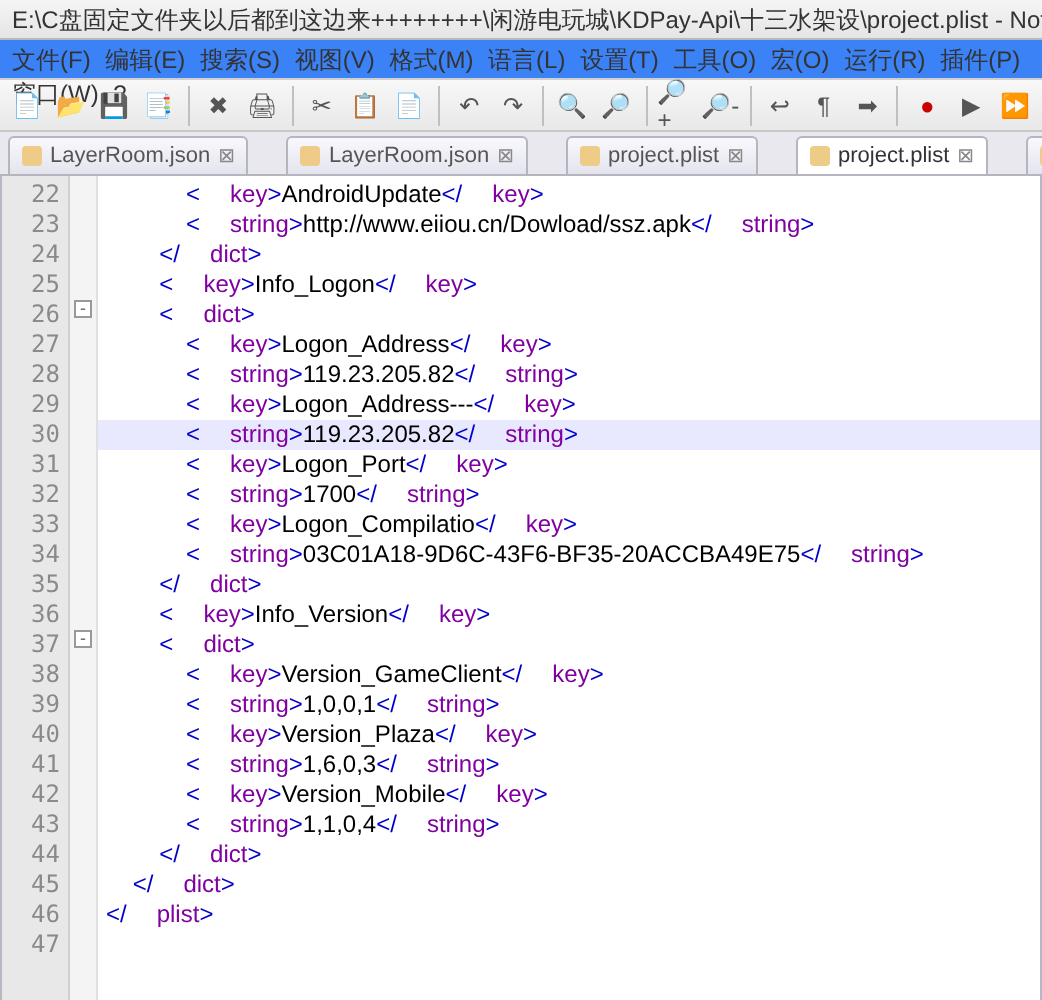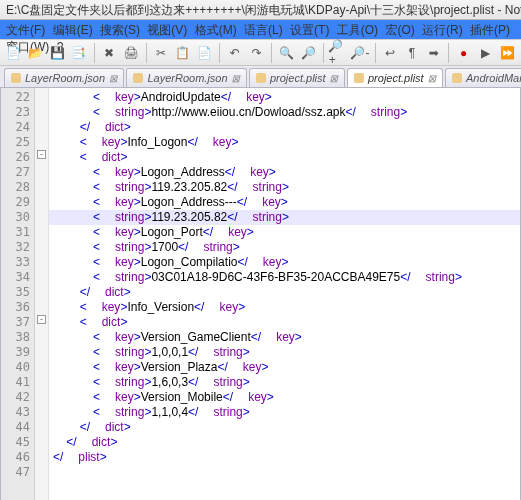--- a/index.html
+++ b/index.html
@@ -3,21 +3,21 @@
 <meta charset="utf-8">
 <style>
 * { margin: 0; padding: 0; box-sizing: border-box; font-family: "Microsoft YaHei", Tahoma, Arial; }
 body { width: 521px; height: 500px; background: #f0f0f0; overflow: hidden; font-size: 12px; position: relative; }
 .titlebar { height: 20px; background: linear-gradient(#f5f5f5,#e5e5e5); border-bottom: 1px solid #b8b8b8; padding: 2px 6px; font-size: 12px; color: #333; white-space: nowrap; overflow: hidden; }
 .menubar { height: 20px; background: #3b82f6; border-bottom: 1px solid #d0d0d0; padding: 2px 6px; font-size: 12px; color: #333; }
 .menubar span { margin-right: 4px; cursor: default; }
 .toolbar { height: 26px; background: linear-gradient(#f8f8f8,#e8e8e8); border-bottom: 1px solid #c8c8c8; display: flex; align-items: center; padding: 0 4px; gap: 3px; }
 .toolbar .tb { width: 22px; height: 22px; display: flex; align-items: center; justify-content: center; color: #555; border-radius: 2px; }
 .toolbar .sep { width: 1px; height: 20px; background: #c0c0c0; margin: 0 2px; }
-.tabbar { height: 22px; background: #e8e8ee; border-bottom: 1px solid #b5b5c0; display: flex; align-items: flex-end; padding: 0 4px; gap: 2px; overflow: hidden; font-style: italic; }
+.tabbar { height: 22px; background: #e8e8ee; border-bottom: 1px solid #b5b5c0; display: flex; align-items: flex-end; padding: 0 4px; gap: 19px; overflow: hidden; }
 .tab { height: 19px; background: linear-gradient(#f8f8fc,#e4e4ee); border: 1px solid #b5b5c0; border-bottom: none; border-radius: 3px 3px 0 0; padding: 0 6px; font-size: 11px; color: #555; display: flex; align-items: center; gap: 4px; white-space: nowrap; }
 .tab.active { background: #fff; color: #333; }
 .tab .x { color: #888; font-size: 10px; }
 .tab .doticon { width: 10px; height: 10px; background: #eecc88; border-radius: 2px; display: inline-block; }
 .editor { display: flex; height: 466px; background: #fff; border: 1px solid #b8b8c5; border-top: none; }
 .gutter-ln { width: 34px; background: #e8e8e8; border-right: 1px solid #d0d0d0; text-align: right; padding: 2px 4px 0 0; color: #8a8a8a; font-family: Consolas, monospace; font-size: 12px; line-height: 15px; }
 .gutter-fold { width: 14px; background: #f4f4f4; border-right: 1px solid #e0e0e0; position: relative; }
 .foldbox { position: absolute; left: 2px; width: 9px; height: 9px; border: 1px solid #999; background: #fff; font-size: 9px; line-height: 7px; text-align: center; color: #666; }
 .code { flex: 1; font-family: Consolas, "Courier New", monospace; font-size: 12px; line-height: 15px; padding: 2px 0 0 4px; white-space: pre; overflow: hidden; position: relative; }
 .hl-line { position: absolute; left: 0; right: 0; height: 15px; background: #e8e8ff; z-index: 0; }

